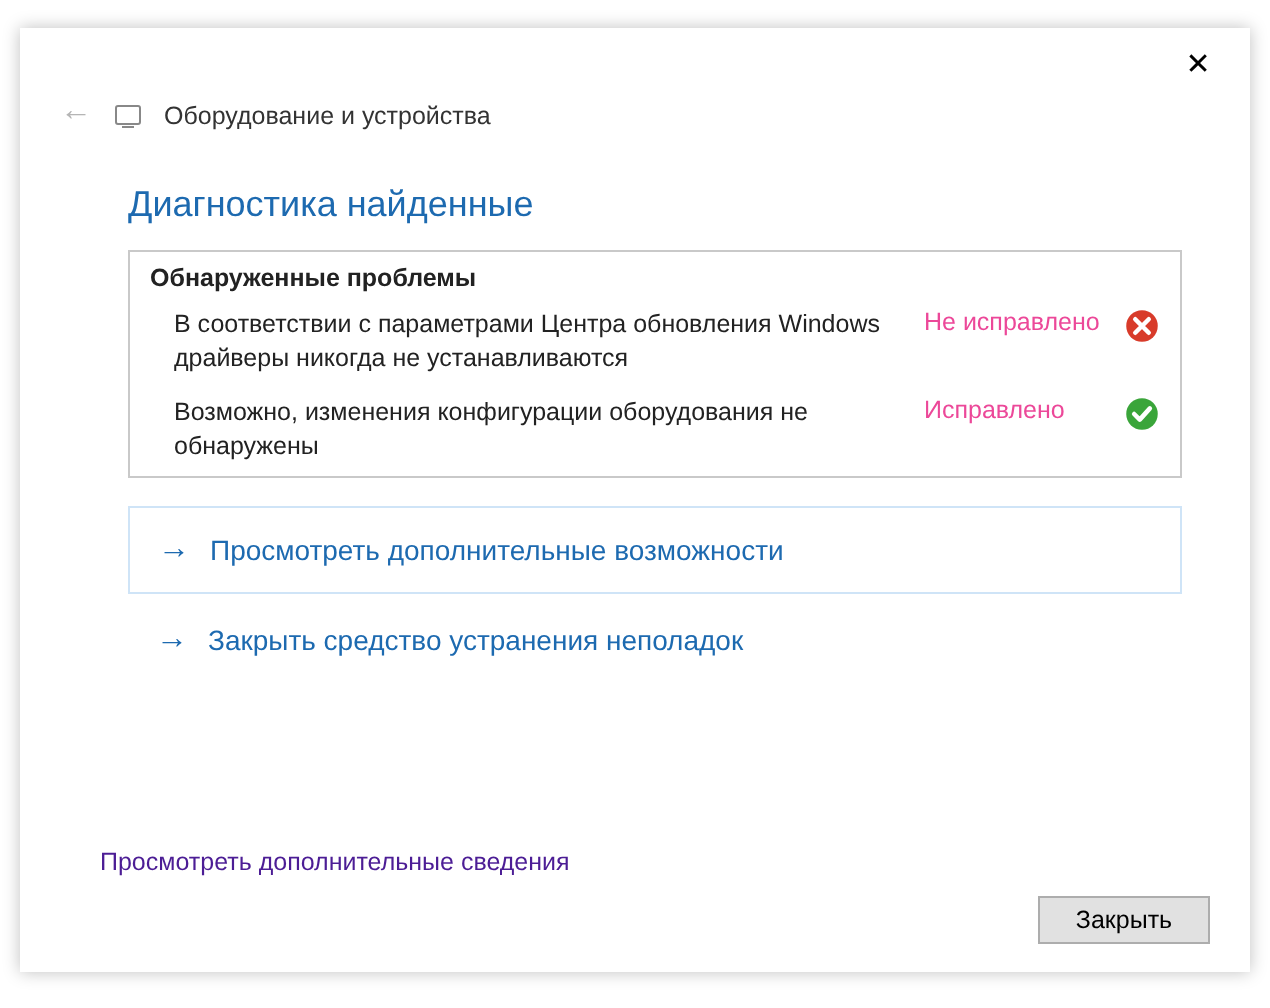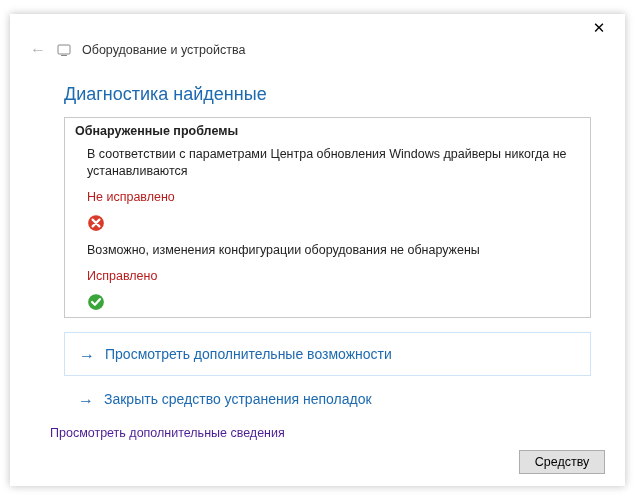--- a/index.html
+++ b/index.html
@@ -81,31 +81,29 @@
   }
   .problems-header {
     padding:6px 10px 4px 10px;
     font-weight:600;
     color:#222;
   }
   .problem-row {
     display:flex;
     align-items:flex-start;
     padding:4px 10px 6px 22px;
-    gap:10px;
-    flex-direction:column;
   }
   .problem-text {
     flex:1;
     color:#222;
     line-height:1.35;
   }
   .problem-status {
     width:100px;
-    color:#b91c1c;
+    color:#ec4899;
     white-space:nowrap;
   }
   .problem-icon {
     width:18px;height:18px;
     display:flex;align-items:center;justify-content:center;
     flex-shrink:0;
   }
   .action-box {
     border:1px solid #cfe4f7;
     margin-top:14px;
@@ -215,17 +213,17 @@
         <span class="arrow-right">→</span>
         <span class="link-text">Закрыть средство устранения неполадок</span>
       </div>
     </div>
 
     <div class="bottom-link">
       <span>Просмотреть дополнительные сведения</span>
     </div>
 
     <div class="footer">
-      <button class="btn">Средству</button>
+      <button class="btn">Закрыть</button>
     </div>
 
   </div>
 </div>
 
 </body></html>

